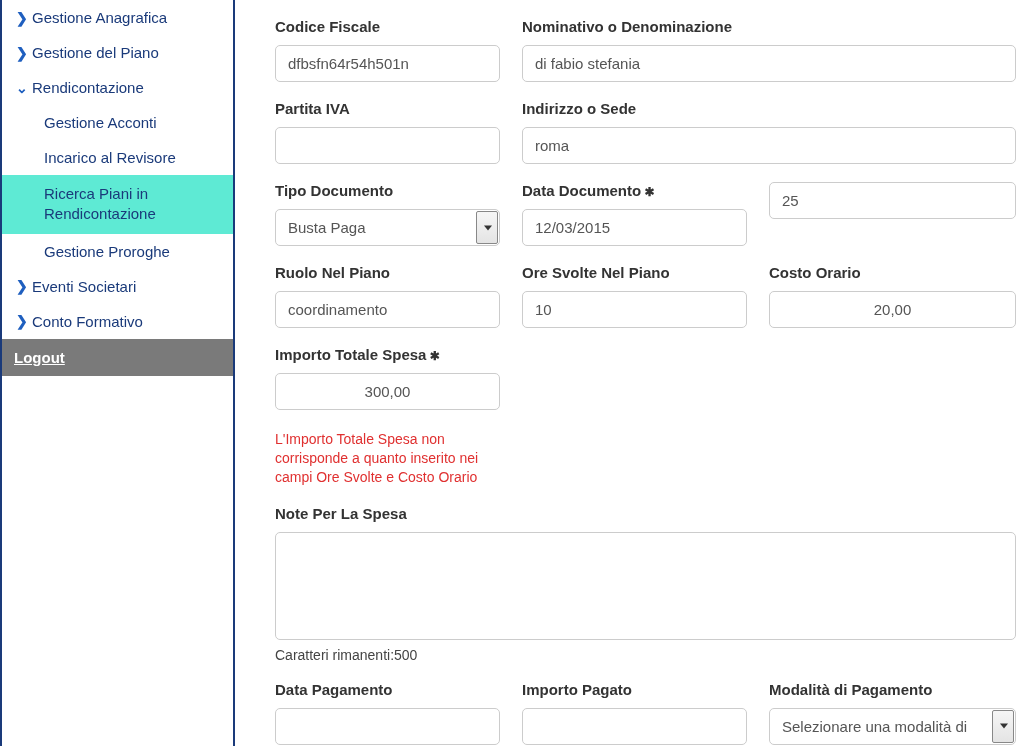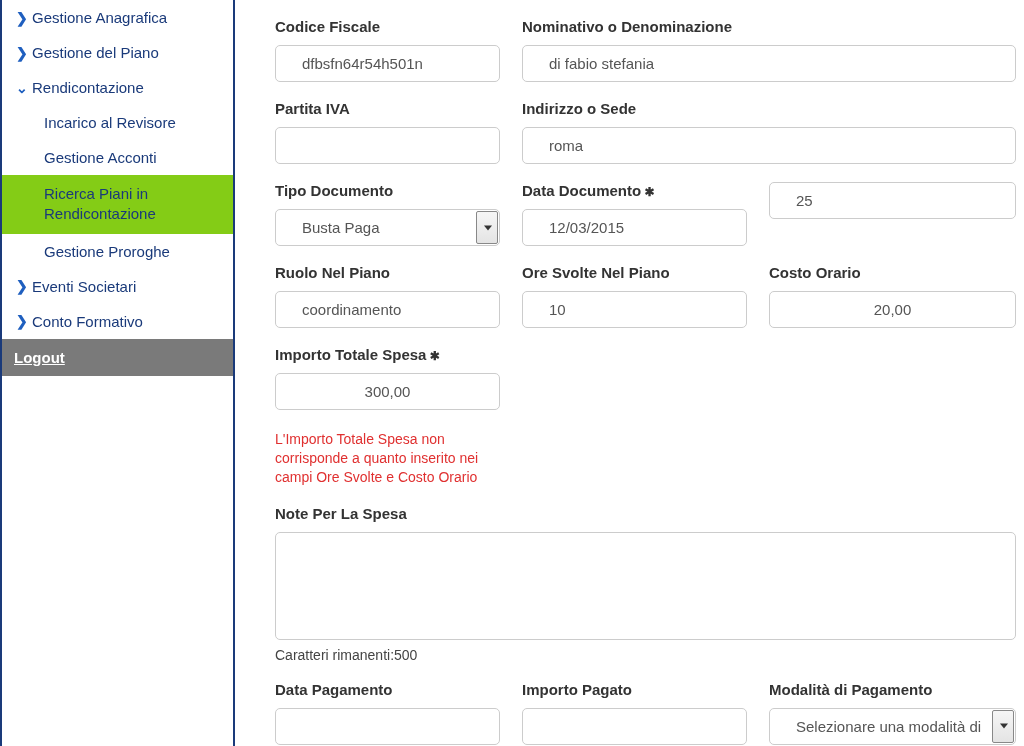--- a/index.html
+++ b/index.html
@@ -30,21 +30,21 @@
   .nav-item .chev {
     width: 16px;
     font-weight: bold;
     color: #1f5fbf;
     font-size: 14px;
   }
   .nav-item.sub {
     padding-left: 42px;
   }
   .nav-item.active {
-    background: #84cc16;
+    background: #5eead4;
   }
   .nav-item.logout {
     background: #7a7a7a;
     color: #fff;
     font-weight: bold;
     padding: 10px 12px;
     text-decoration: underline;
   }
   .main {
     flex: 1;
@@ -66,21 +66,21 @@
     display: block;
   }
   .required::after {
     content: " ✱";
     font-size: 12px;
   }
   .input, .select, .textarea {
     width: 100%;
     border: 1px solid #ccc;
     border-radius: 5px;
-    padding: 9px 26px;
+    padding: 9px 12px;
     font-size: 15px;
     font-family: inherit;
     color: #555;
     background: #fff;
   }
   .input.right { text-align: center; }
   .select {
     appearance: none;
     padding-right: 28px;
     background: #fff;
@@ -133,24 +133,24 @@
     </div>
     <div class="nav-item">
       <span class="chev">❯</span>
       <span>Gestione del Piano</span>
     </div>
     <div class="nav-item">
       <span class="chev">⌄</span>
       <span>Rendicontazione</span>
     </div>
     <div class="nav-item sub">
+      <span>Gestione Acconti</span>
+    </div>
+    <div class="nav-item sub">
       <span>Incarico al Revisore</span>
-    </div>
-    <div class="nav-item sub">
-      <span>Gestione Acconti</span>
     </div>
     <div class="nav-item sub active" style="line-height:1.35;">
       <span>Ricerca Piani in Rendicontazione</span>
     </div>
     <div class="nav-item sub">
       <span>Gestione Proroghe</span>
     </div>
     <div class="nav-item">
       <span class="chev">❯</span>
       <span>Eventi Societari</span>

